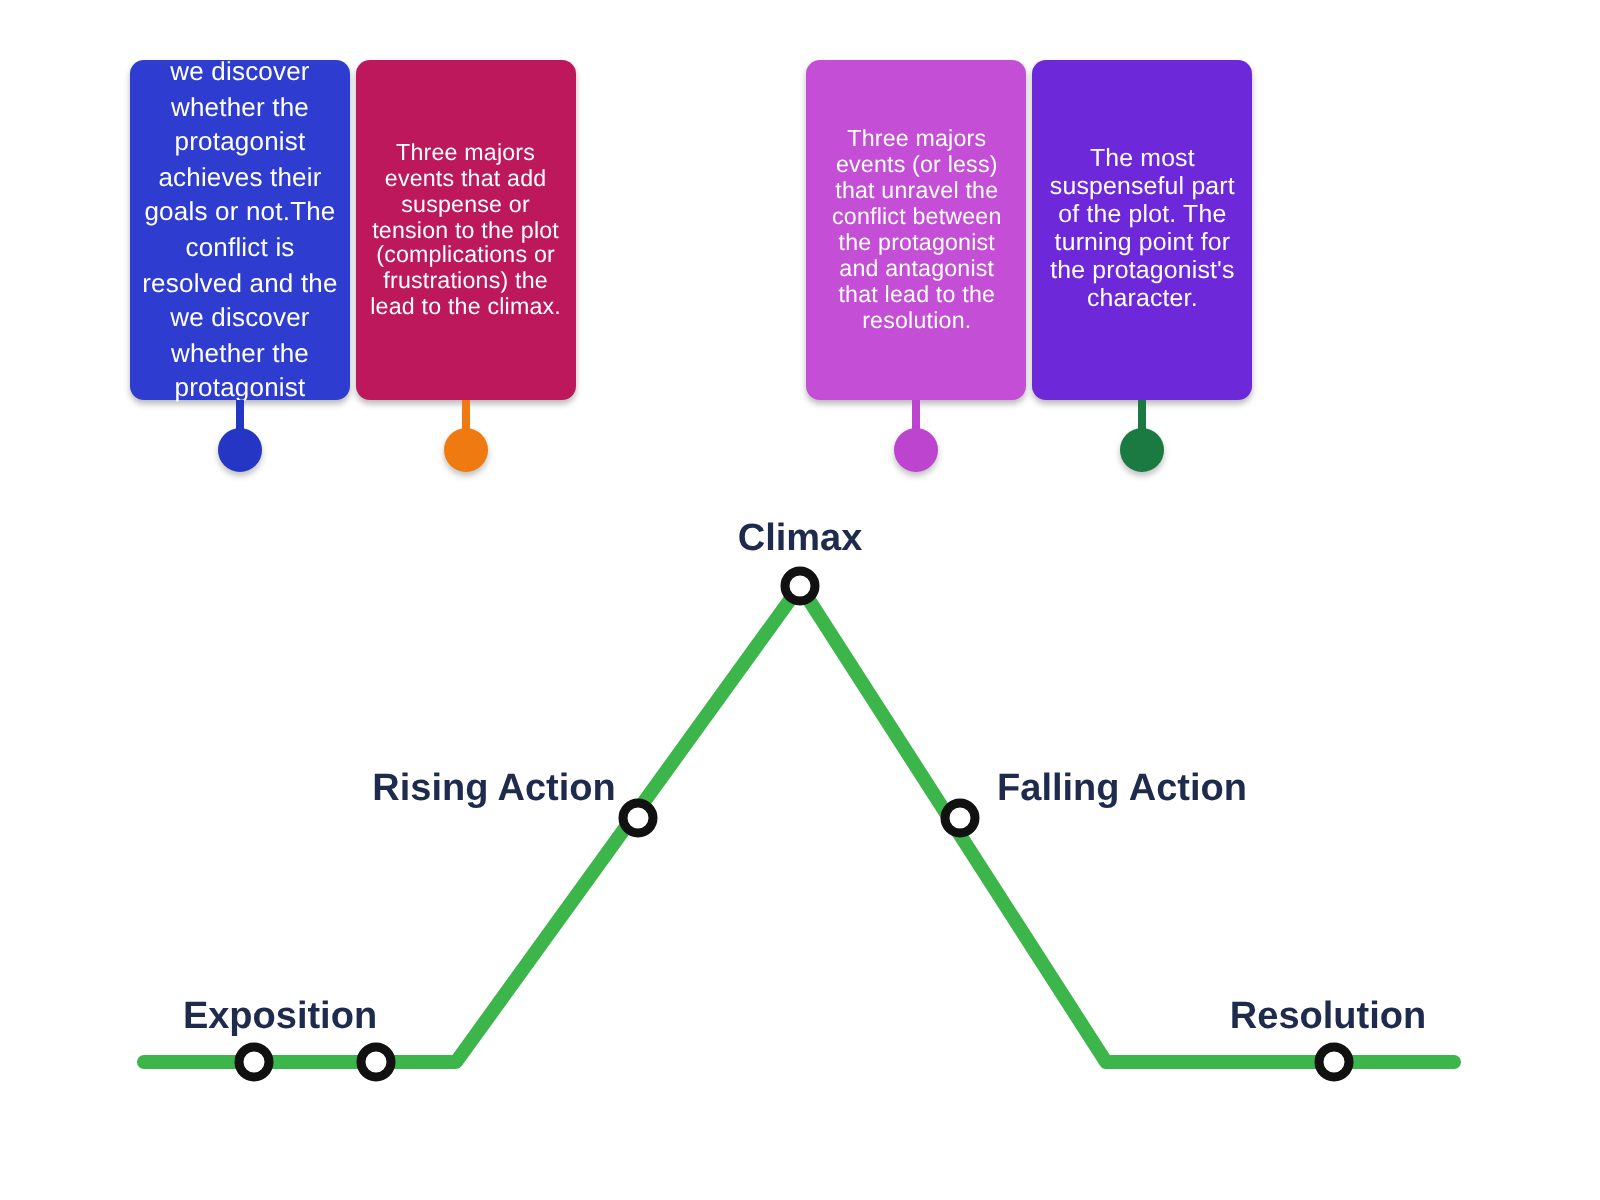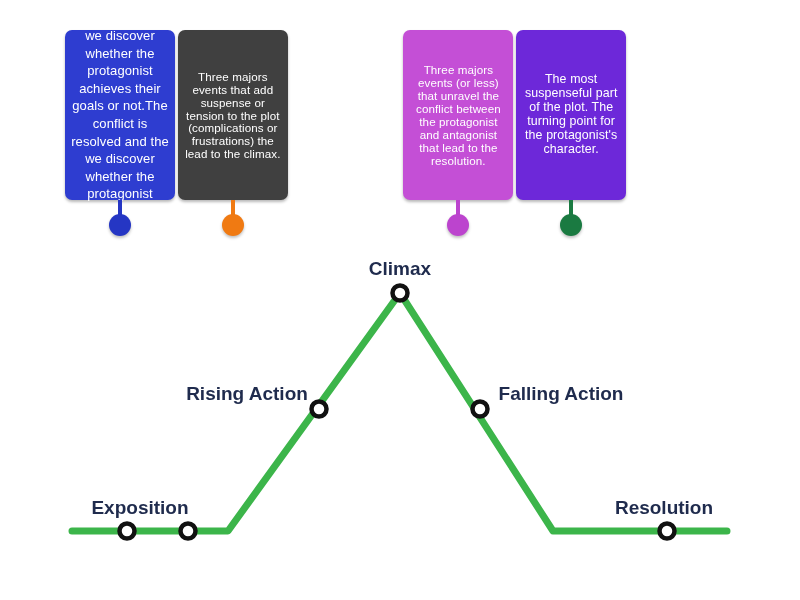--- a/index.html
+++ b/index.html
@@ -91,21 +91,21 @@
 
   <div id="cards-row">
       <div class="card-wrap" style="left: 0px;">
         <div class="card size-tiny" style="background: rgb(46, 61, 208);">
           <div class="card-text">The conflict is resolved and the we discover whether the protagonist achieves their goals or not.The conflict is resolved and the we discover whether the protagonist achieves their goals or not.</div>
         </div>
         <div class="card-stem" style="background: rgb(37, 54, 196);"></div>
         <div class="card-pin" style="background: rgb(37, 54, 196);"></div>
       </div>
       <div class="card-wrap" style="left: 112.8px;">
-        <div class="card size-sm" style="background: #404040;">
+        <div class="card size-sm" style="background: #be185d;">
           <div class="card-text">Three majors events that add suspense or tension to the plot (complications or frustrations) the lead to the climax.</div>
         </div>
         <div class="card-stem" style="background: rgb(240, 122, 18);"></div>
         <div class="card-pin" style="background: rgb(240, 122, 18);"></div>
       </div>
       <div class="card-wrap" style="left: 338.4px;">
         <div class="card size-sm" style="background: rgb(196, 79, 214);">
           <div class="card-text">Three majors events (or less) that unravel the conflict between the protagonist and antagonist that lead to the resolution.</div>
         </div>
         <div class="card-stem" style="background: rgb(188, 68, 206);"></div>

